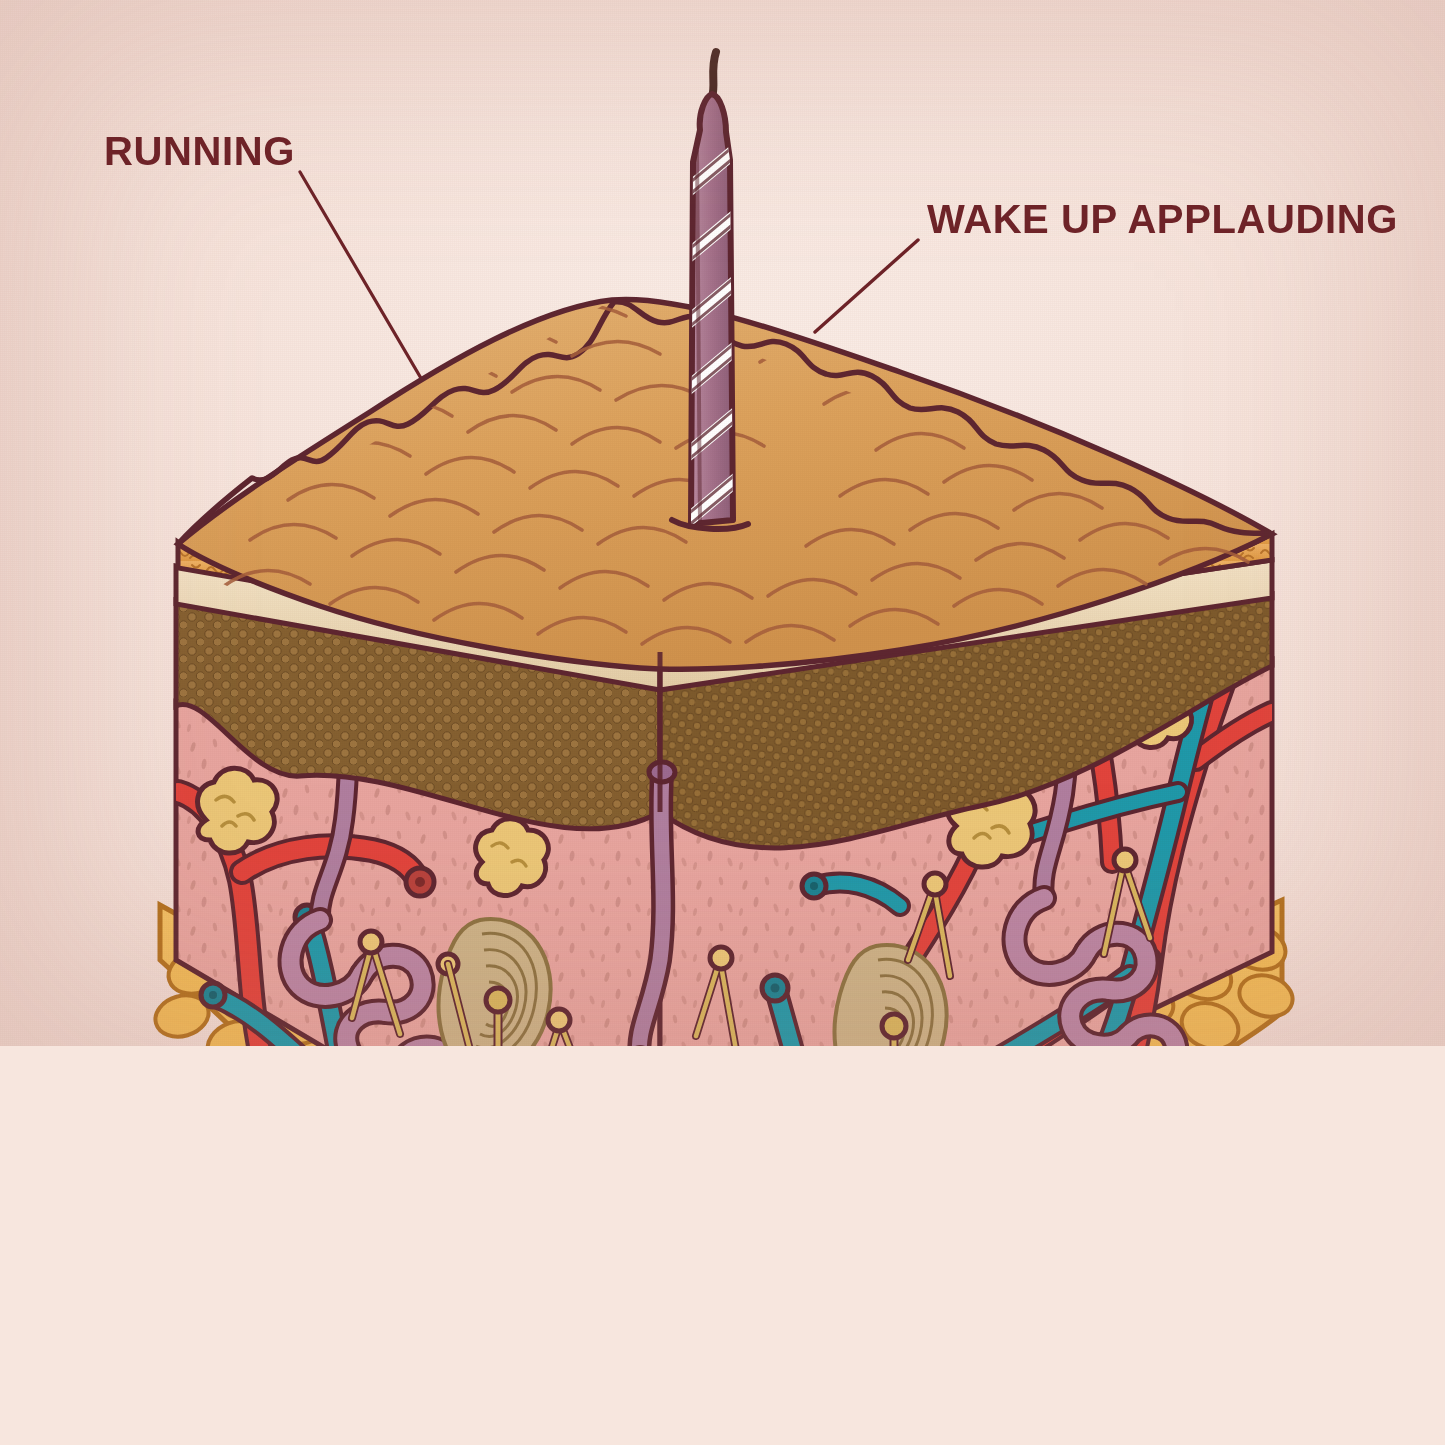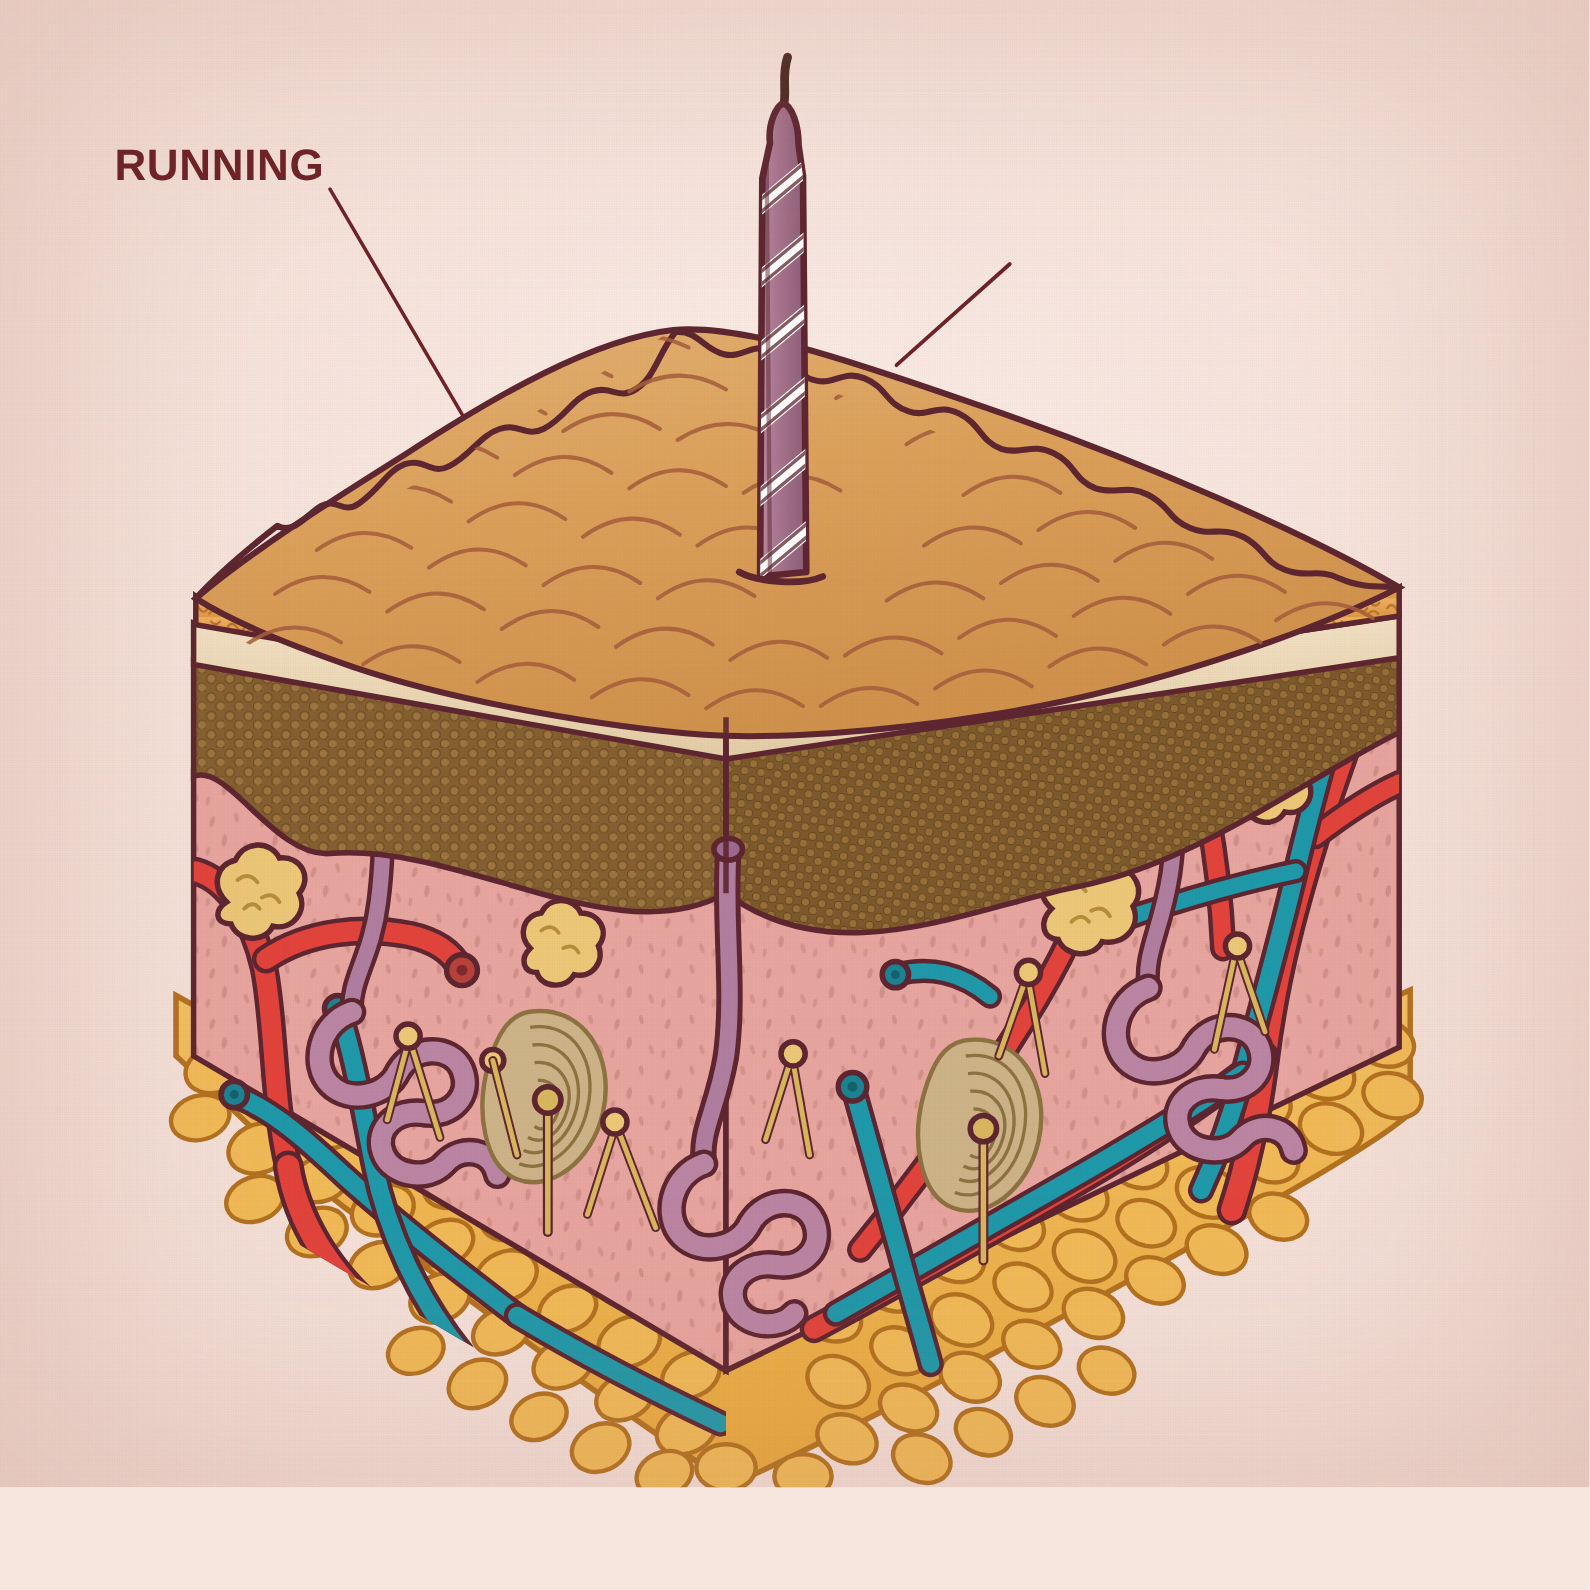--- a/index.html
+++ b/index.html
@@ -1,21 +1,21 @@
 <!DOCTYPE html>
 <html><head>
 <meta charset="utf-8">
 <style>
   html,body{margin:0;padding:0;}
   body{
     width:1445px;height:1445px;overflow:hidden;
     background:#f7e6de;
     font-family:"Liberation Sans", sans-serif;
   }
-  #stage{position:relative;width:1445px;height:1352px;overflow:hidden;
+  #stage{position:relative;width:1445px;height:1046px;overflow:hidden;
     background:
       radial-gradient(ellipse at 50% 42%, #faeee8 0%, #f6e4dc 55%, #f0dad2 100%);
   }
   
   #grain{position:absolute;inset:0;pointer-events:none;opacity:.5;
     background-image:
       repeating-linear-gradient(0deg, rgba(150,90,80,.055) 0 1px, transparent 1px 2px),
       repeating-linear-gradient(90deg, rgba(150,90,80,.045) 0 1px, transparent 1px 2px);
     mix-blend-mode:multiply;}
   #vig{position:absolute;inset:0;pointer-events:none;
@@ -654,14 +654,15 @@
       <path d="M672,520 C 690,530 730,532 748,524" fill="none" stroke="#5e2630" stroke-width="6" stroke-linecap="round"></path>
     </g>
 
   </svg>
 
   <div id="grain"></div>
   <div id="vig"></div>
 
   <div class="lbl" id="lbl-running">RUNNING</div>
 
+  <div class="lbl" id="lbl-wake">WAKE UP APPLAUDING</div>
 
 </div>
 
 </body></html>

